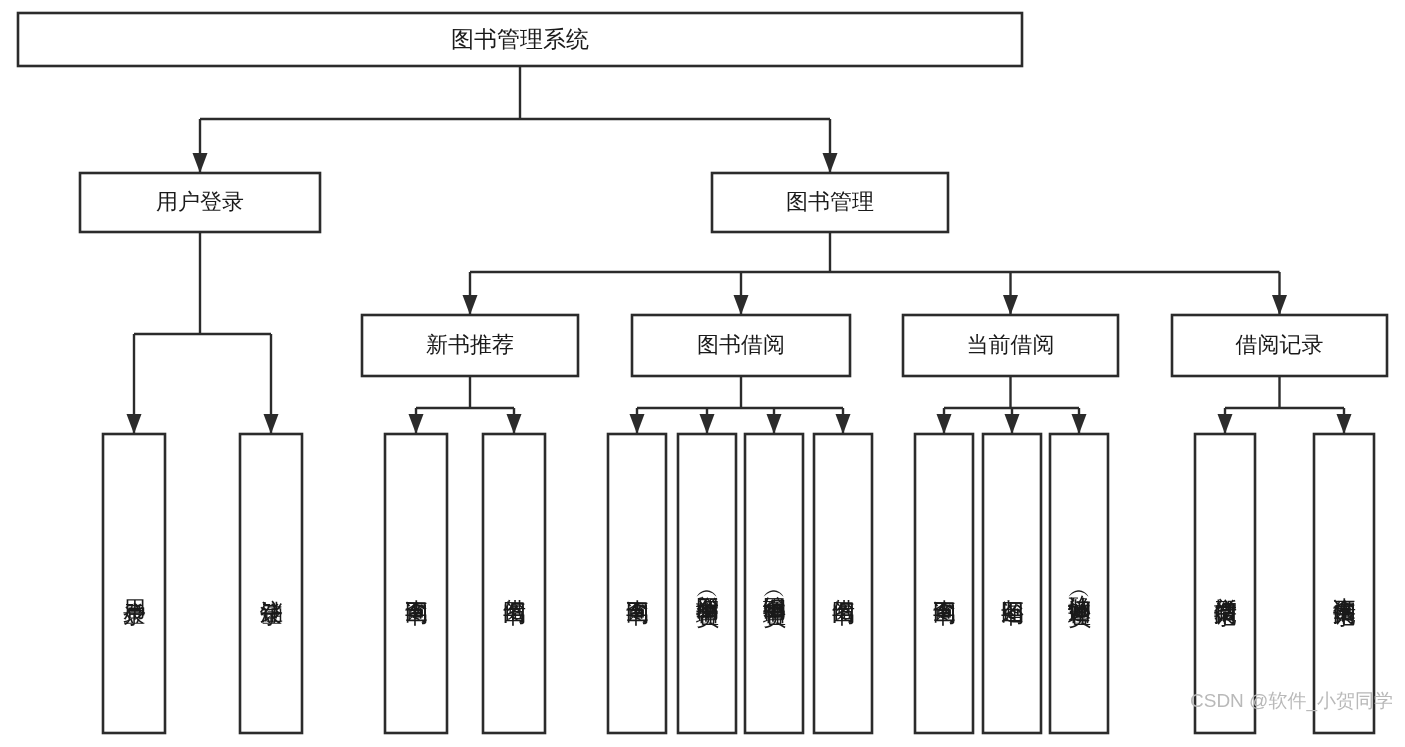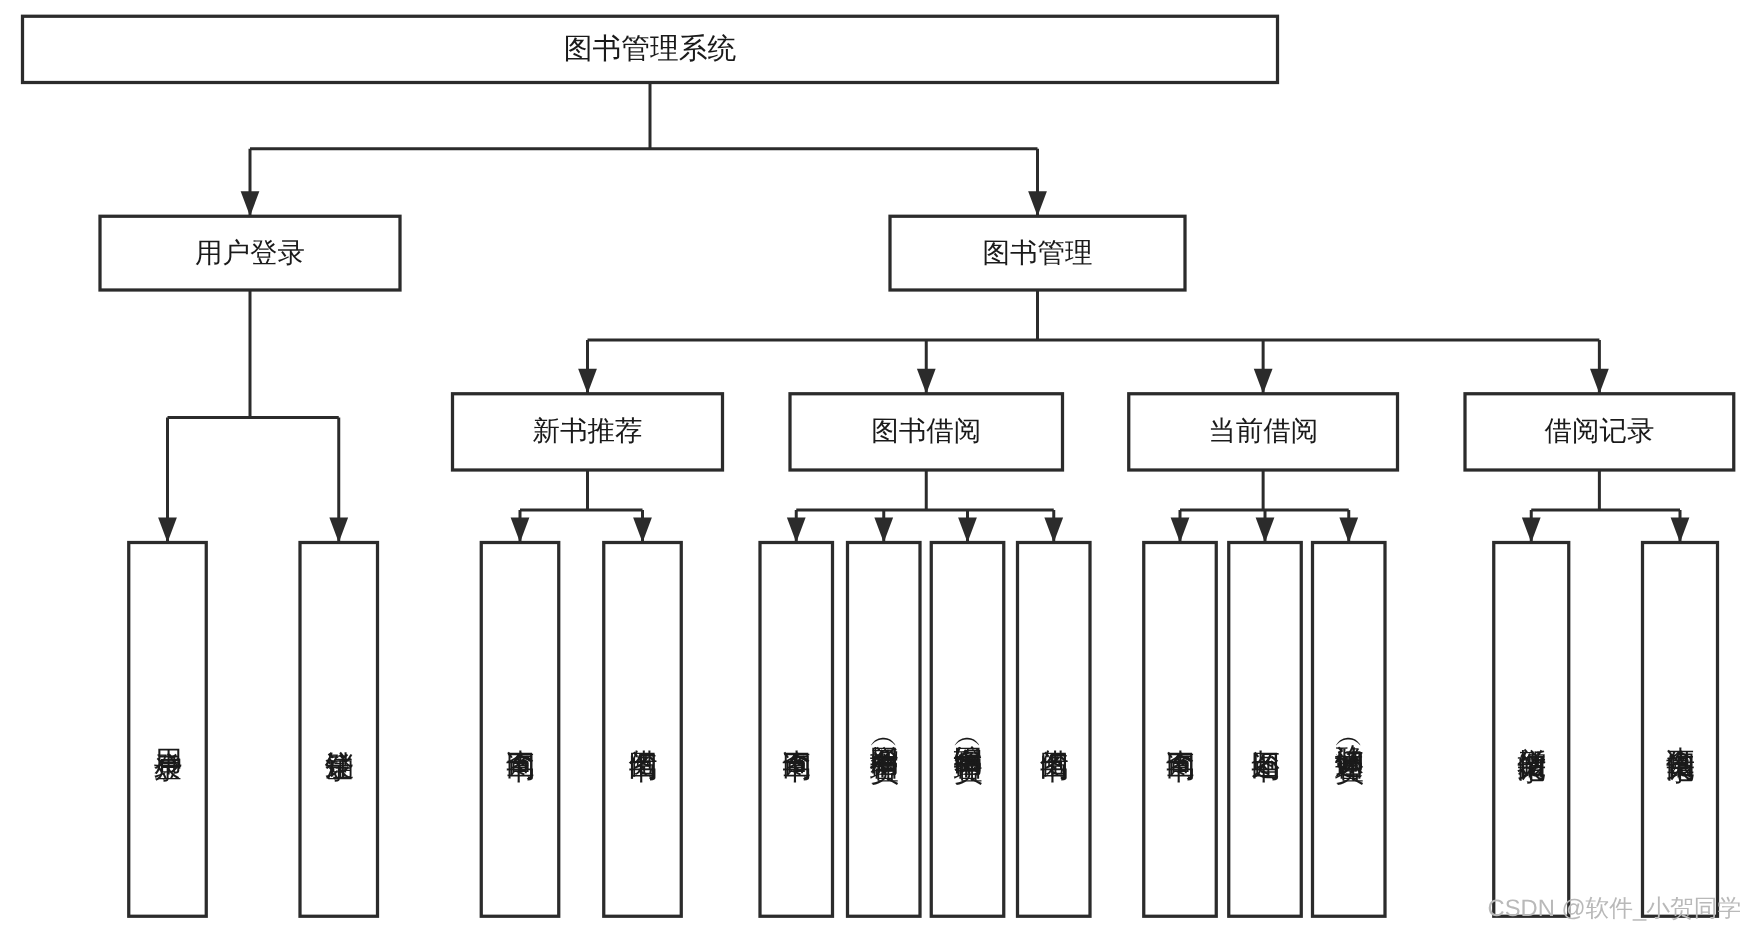--- a/index.html
+++ b/index.html
@@ -182,15 +182,15 @@
       <div class="vlabel" style="left: 678px; top: 434px; width: 58px; height: 299px;">新增图书（管理员）</div>
       <div class="vlabel" style="left: 745px; top: 434px; width: 58px; height: 299px;">编辑图书（管理员）</div>
       <div class="vlabel" style="left: 814px; top: 434px; width: 58px; height: 299px;">借阅图书</div>
       <div class="vlabel" style="left: 915px; top: 434px; width: 58px; height: 299px;">查询图书</div>
       <div class="vlabel" style="left: 983px; top: 434px; width: 58px; height: 299px;">归还图书</div>
       <div class="vlabel" style="left: 1050px; top: 434px; width: 58px; height: 299px;">确认归还（管理员）</div>
       <div class="vlabel" style="left: 1195px; top: 434px; width: 60px; height: 299px;">新增借阅记录</div>
       <div class="vlabel" style="left: 1314px; top: 434px; width: 60px; height: 299px;">查询借阅记录</div>
     </div>
 
-  <div class="watermark" style="left: 1190px; top: 714px;">CSDN @软件_小贺同学</div>
+  <div class="watermark" style="left: 1190px; top: 688px;">CSDN @软件_小贺同学</div>
 
 </div>
 
 </body></html>

